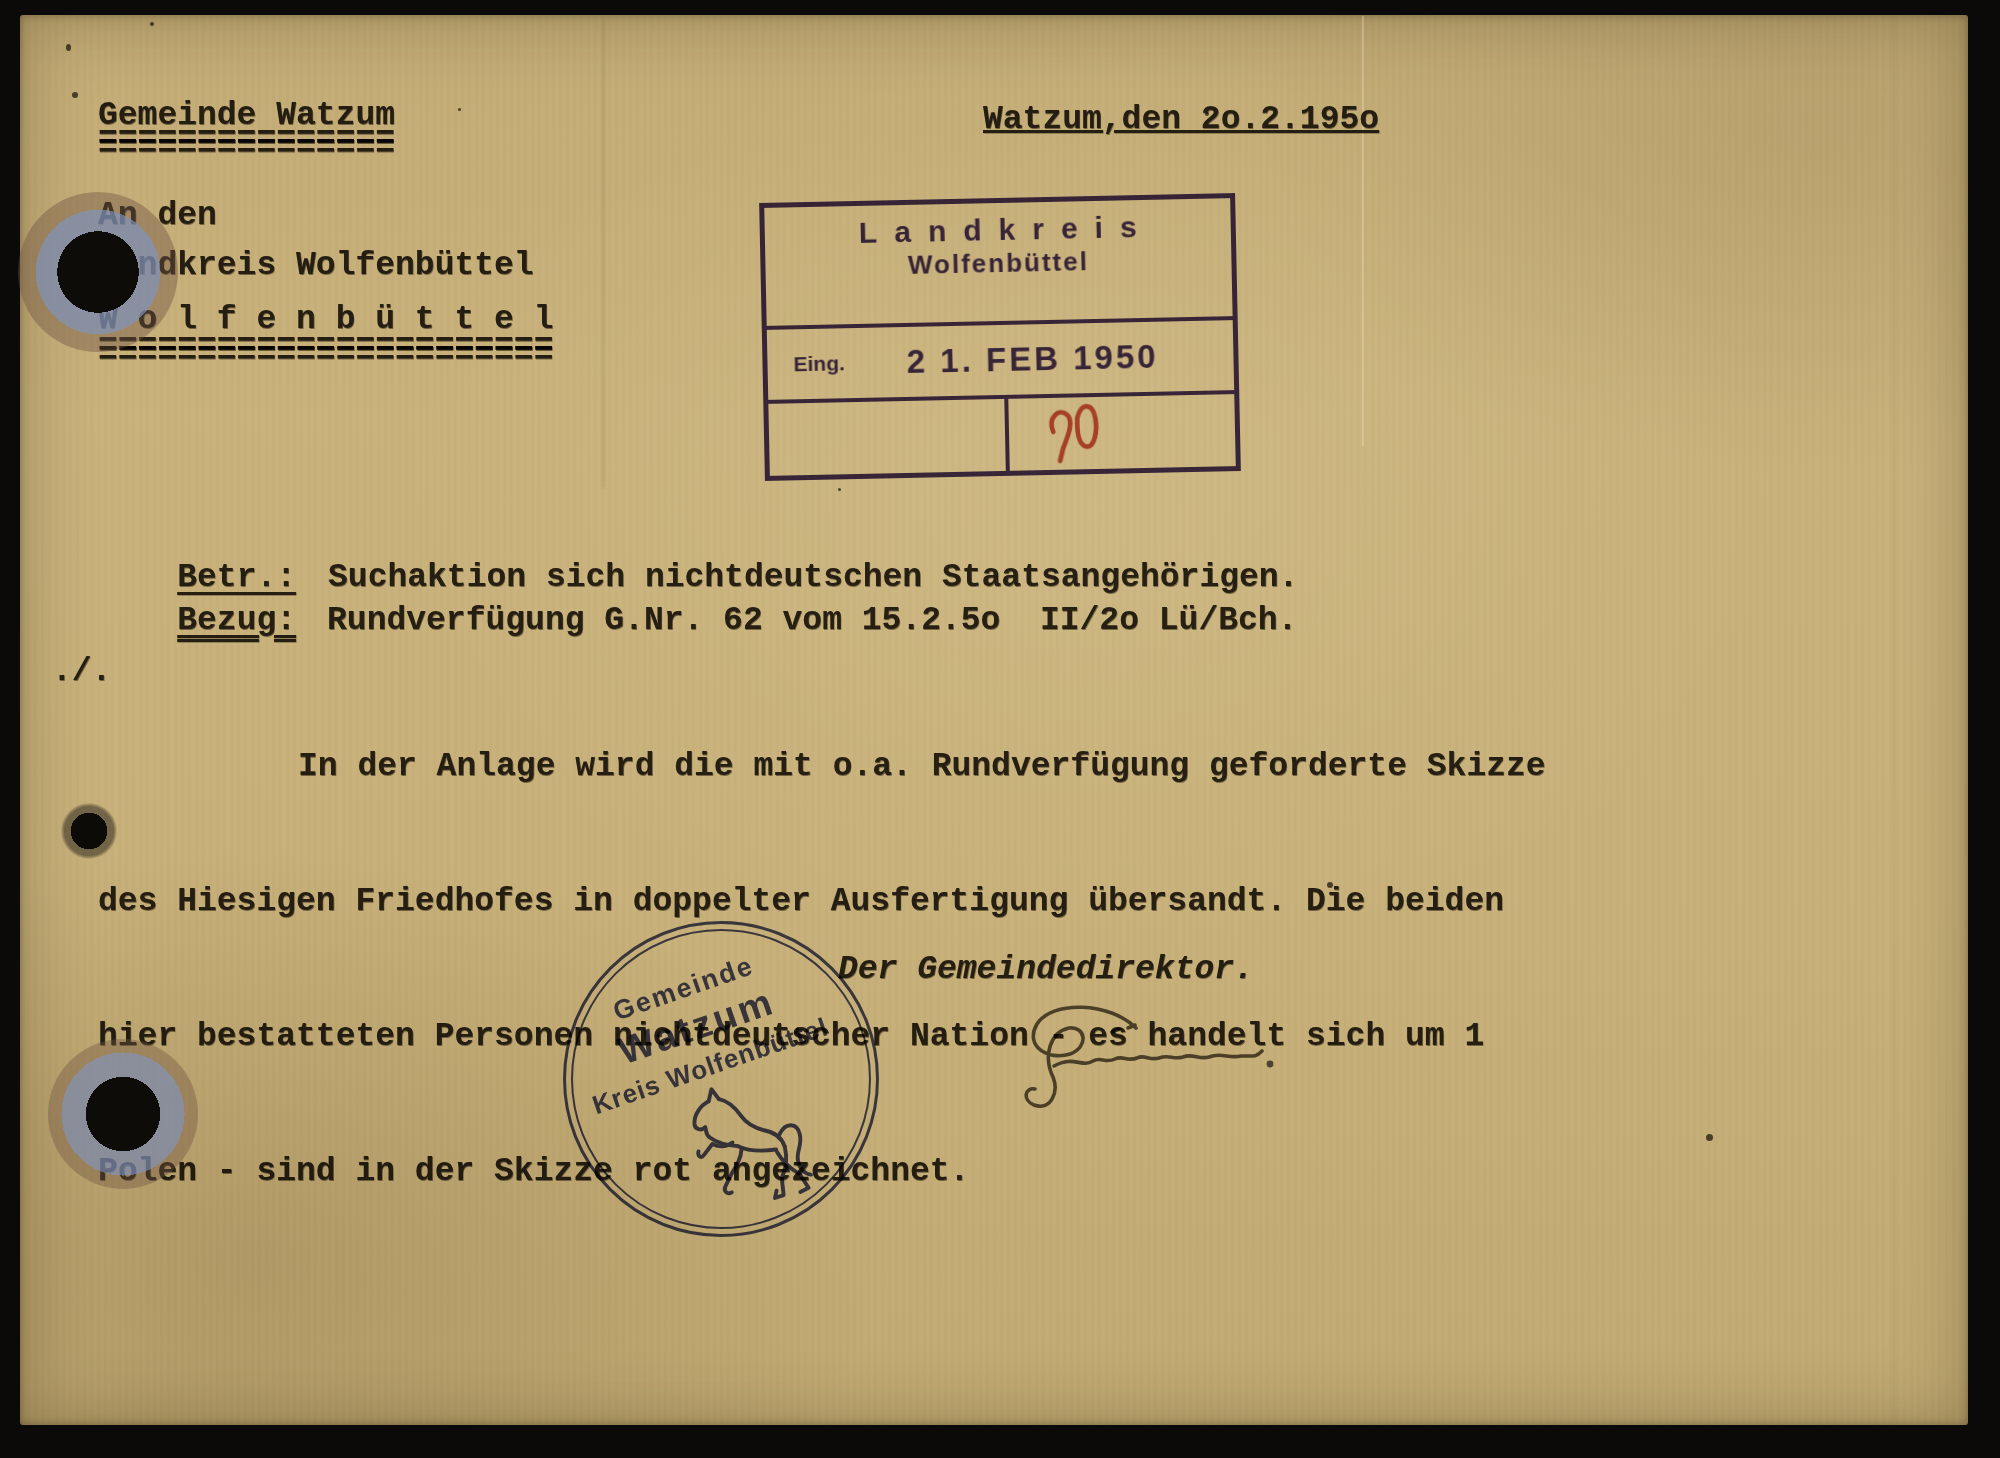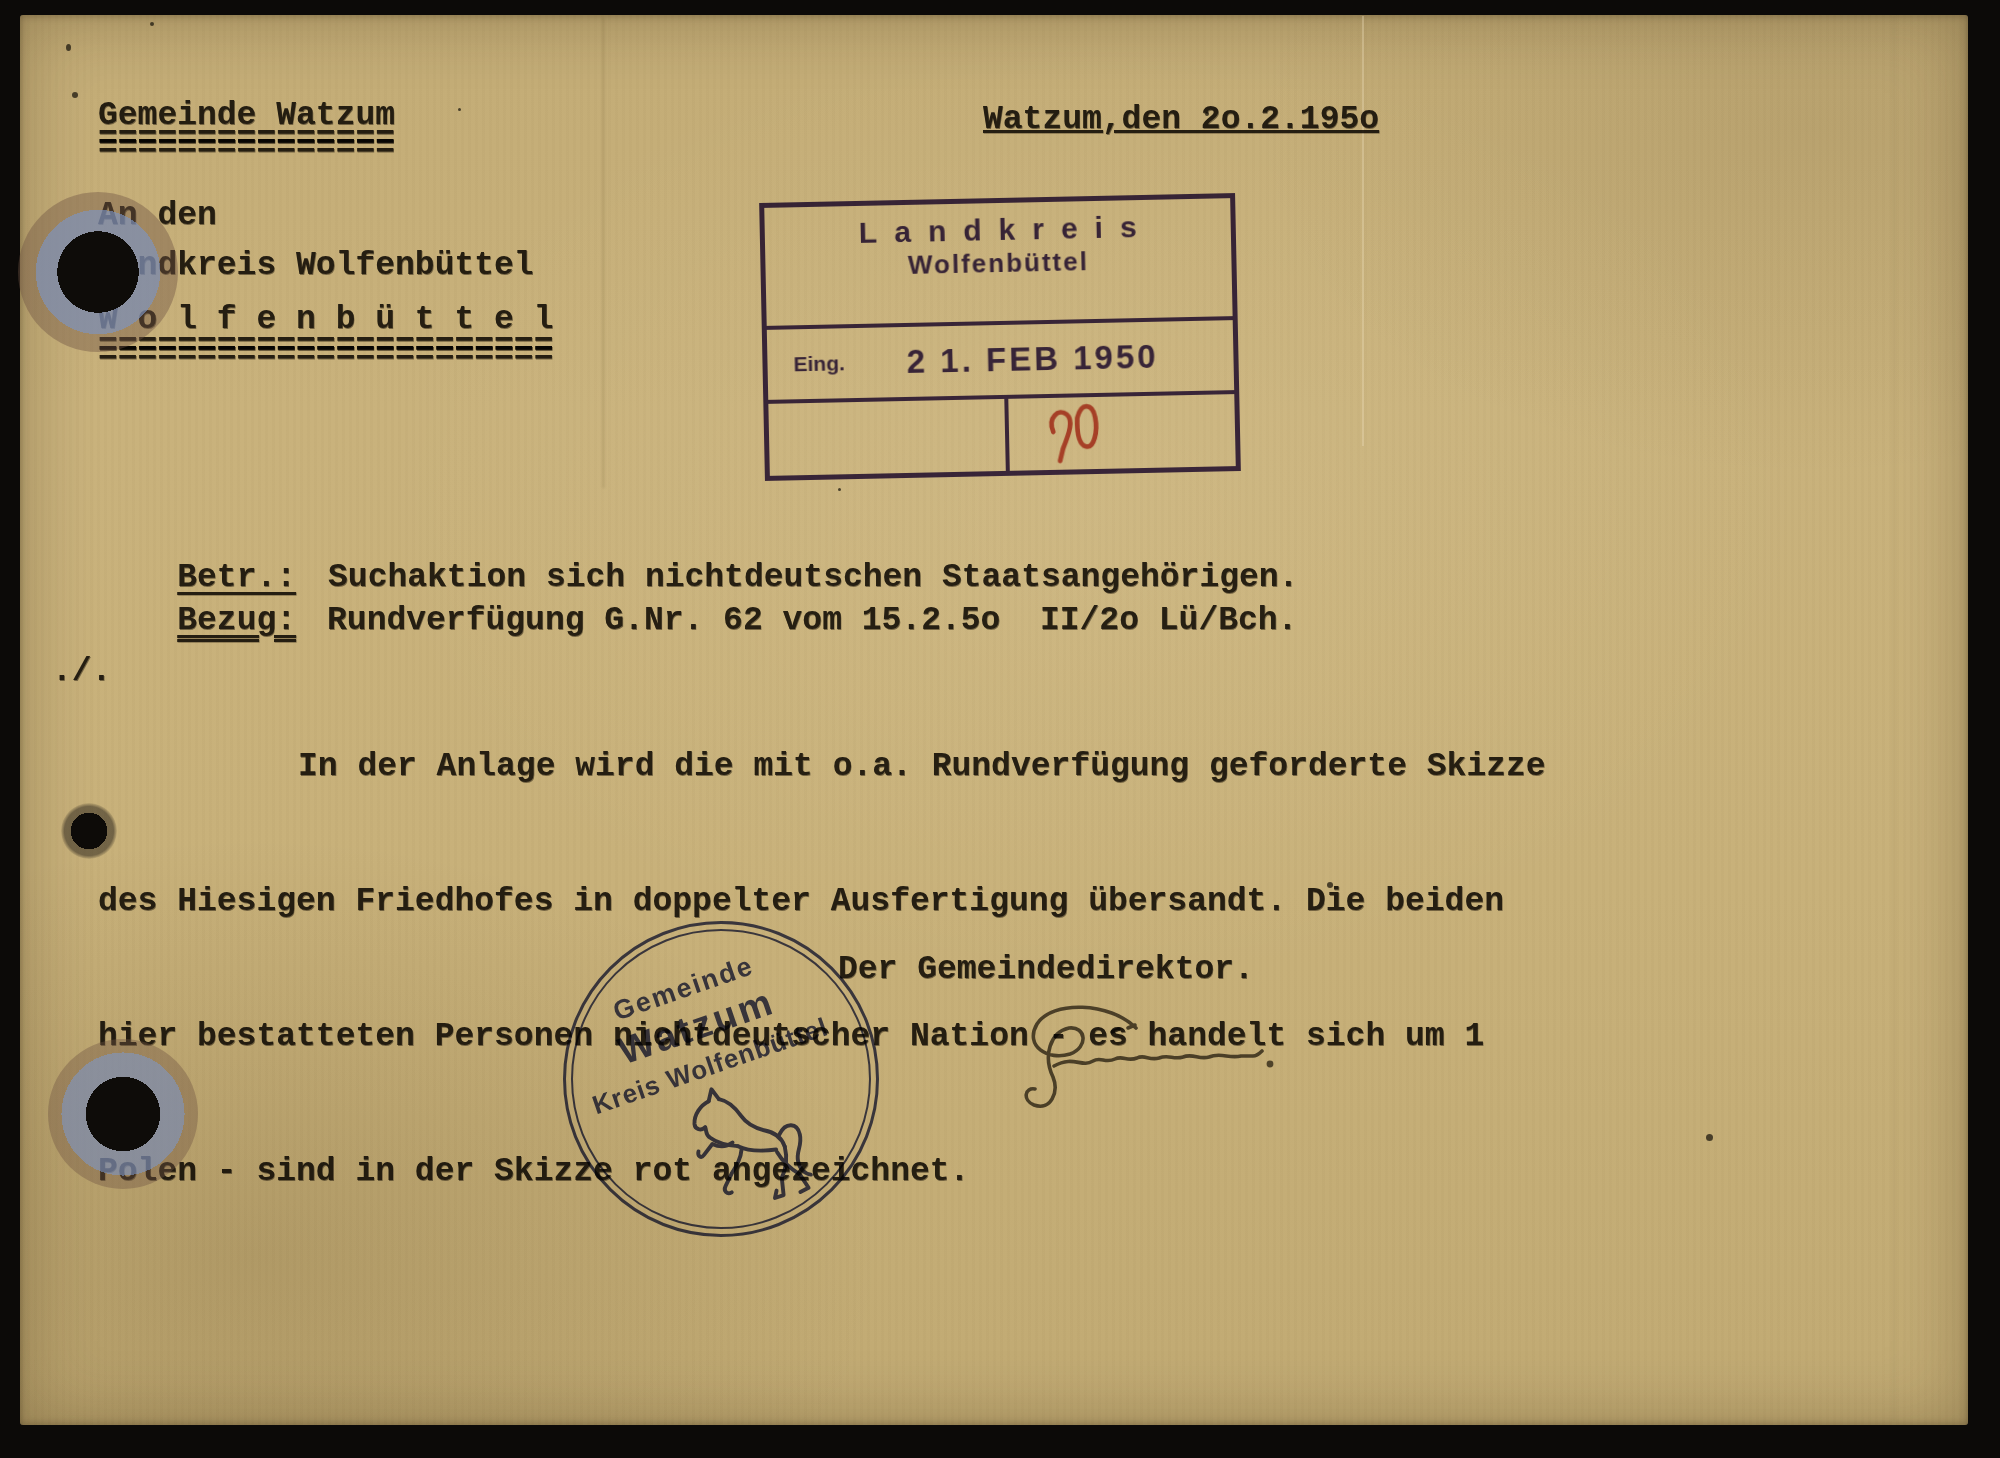--- a/index.html
+++ b/index.html
@@ -102,21 +102,21 @@
 
   <div class="typed" style="left:52px;top:652px;">./.</div>
 
   <div class="typed" style="left:98px;top:648px;line-height:45px;">
     <div class="body-line indent">In der Anlage wird die mit o.a. Rundverfügung geforderte Skizze</div>
     <div class="body-line">des Hiesigen Friedhofes in doppelter Ausfertigung übersandt. Die beiden</div>
     <div class="body-line">hier bestatteten Personen nichtdeutscher Nation - es handelt sich um 1</div>
     <div class="body-line">Polen - sind in der Skizze rot angezeichnet.</div>
   </div>
 
-  <div class="typed" style="left:838px;top:950px;">Der Gemeindedirektor.</div>
+  <div class="typed" style="left:838px;top:950px;font-style:italic;">Der Gemeindedirektor.</div>
 
   <svg class="sig" width="350" height="122" viewBox="0 0 350 122">
     <g fill="none" stroke="#4b463c" stroke-width="3.6" stroke-linecap="round" stroke-linejoin="round" opacity="0.88">
       <path d="M186 30 C160 4 102 2 87 26 C74 48 98 63 120 56 C139 49 136 28 119 30 C100 34 93 58 103 79 C109 94 101 113 84 107 C72 102 75 89 85 91"></path>
       <path d="M104 68 C124 57 131 70 143 63 C151 58 155 66 165 61 C173 57 177 64 187 60 C195 56 199 63 209 60 C219 56 223 62 233 59 C243 55 249 62 259 59 C271 54 279 61 291 58 L303 58 C307 58 310 55 312 53"></path>
       <path d="M162 34 l7 -3 M178 30 l7 -3"></path>
     </g>
     <circle cx="320" cy="66" r="3.4" fill="#4b463c" opacity="0.85"></circle>
   </svg>
 

